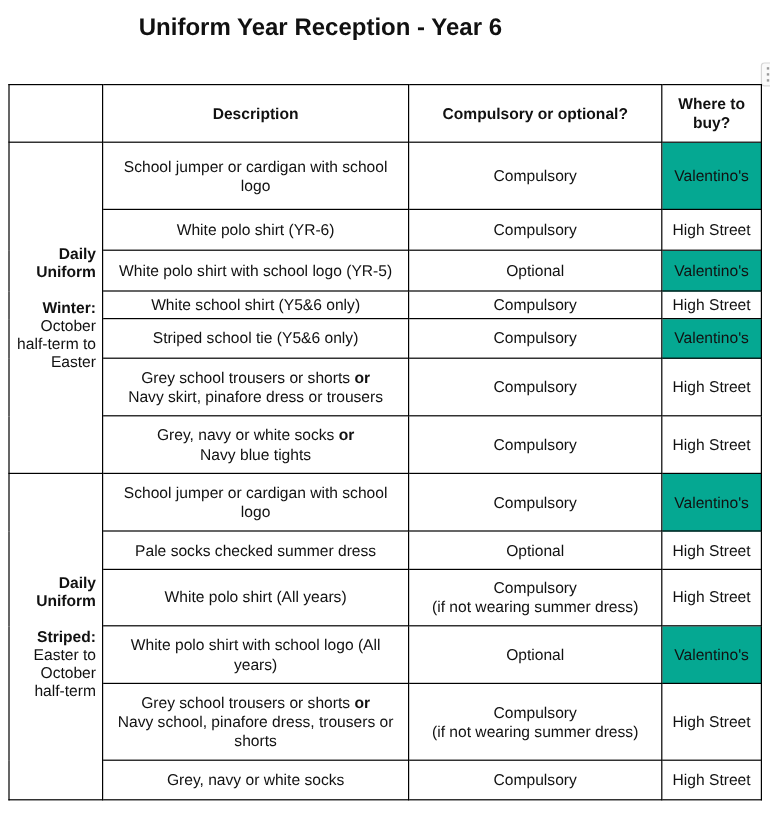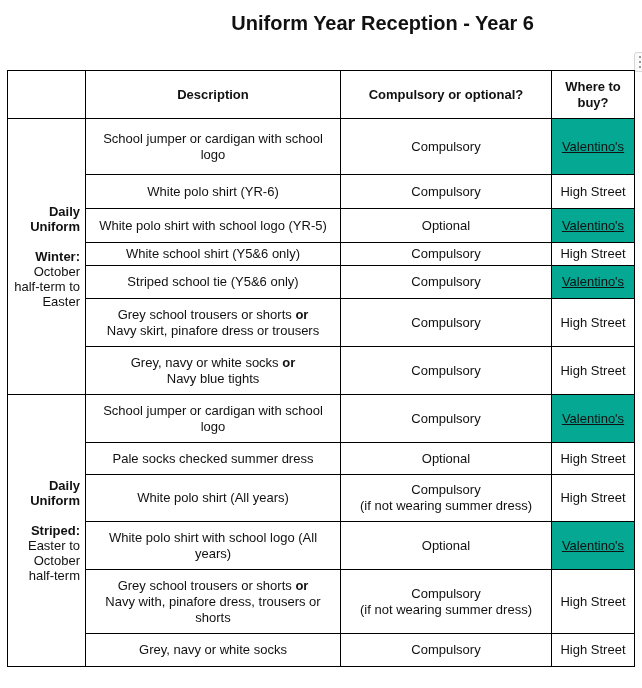--- a/index.html
+++ b/index.html
@@ -1,30 +1,30 @@
 <!DOCTYPE html>
 <html><head>
   <meta charset="utf-8">
   <style>
     html, body { margin: 0; padding: 0; background: #ffffff; }
     body { width: 642px; height: 688px; position: relative; overflow: hidden;
            font-family: "Liberation Sans", sans-serif; color: #111; }
-    .title { position: absolute; top: 12px; left: 0; width: 534px; text-align: right;
+    .title { position: absolute; top: 12px; left: 0; width: 534px; text-align: center;
              font-size: 20px; font-weight: bold; letter-spacing: 0; }
     .side-handle { position: absolute; left: 634px; top: 52px; width: 10px; height: 18px;
                    border: 1px solid #d6d6d6; border-radius: 3px; background: #fafafa; }
     .side-handle span { display:block; width:2px; height:2px; background:#9a9a9a; margin:3px auto 0; }
     table { position: absolute; left: 7px; top: 70px; border-collapse: collapse;
             table-layout: fixed; font-size: 13px; padding-left: 12px; }
     td, th { border: 1px solid #000; text-align: center; vertical-align: middle;
              padding: 0 4px; line-height: 16px; }
     th { font-weight: bold; font-size: 13px; }
     td.group { text-align: right; vertical-align: middle; padding: 0 5px; font-size: 13px; line-height: 15px; }
     td.group .b { font-weight: bold; }
-    td.teal { background: #05a892; text-decoration: underline; }
+    td.teal { background: #05a892; }
     .spacer { height: 15px; }
   </style>
 </head>
 <body>
 
 <div class="title">Uniform Year Reception - Year 6</div>
 <div class="side-handle">
     <span></span>
     <span></span>
     <span></span>
@@ -107,21 +107,21 @@
         <td><span>White polo shirt  (All years)</span></td>
         <td><span>Compulsory</span><br><span>(if not wearing summer dress)</span></td>
         <td><span>High Street</span></td>
       </tr>
       <tr style="height: 48px;">
         <td><span>White polo shirt with school logo (All years)</span></td>
         <td><span>Optional</span></td>
         <td class="teal" style="background: rgb(5, 168, 146);"><span>Valentino's</span></td>
       </tr>
       <tr style="height: 64px;">
-        <td><span>Grey school trousers or shorts</span> <b>or</b><br><span>Navy with, pinafore dress, trousers or shorts</span></td>
+        <td><span>Grey school trousers or shorts</span> <b>or</b><br><span>Navy school, pinafore dress, trousers or shorts</span></td>
         <td><span>Compulsory</span><br><span>(if not wearing summer dress)</span></td>
         <td><span>High Street</span></td>
       </tr>
       <tr style="height: 33px;">
         <td><span>Grey, navy or white socks</span></td>
         <td><span>Compulsory</span></td>
         <td><span>High Street</span></td>
       </tr>
     </tbody>
 </table>

